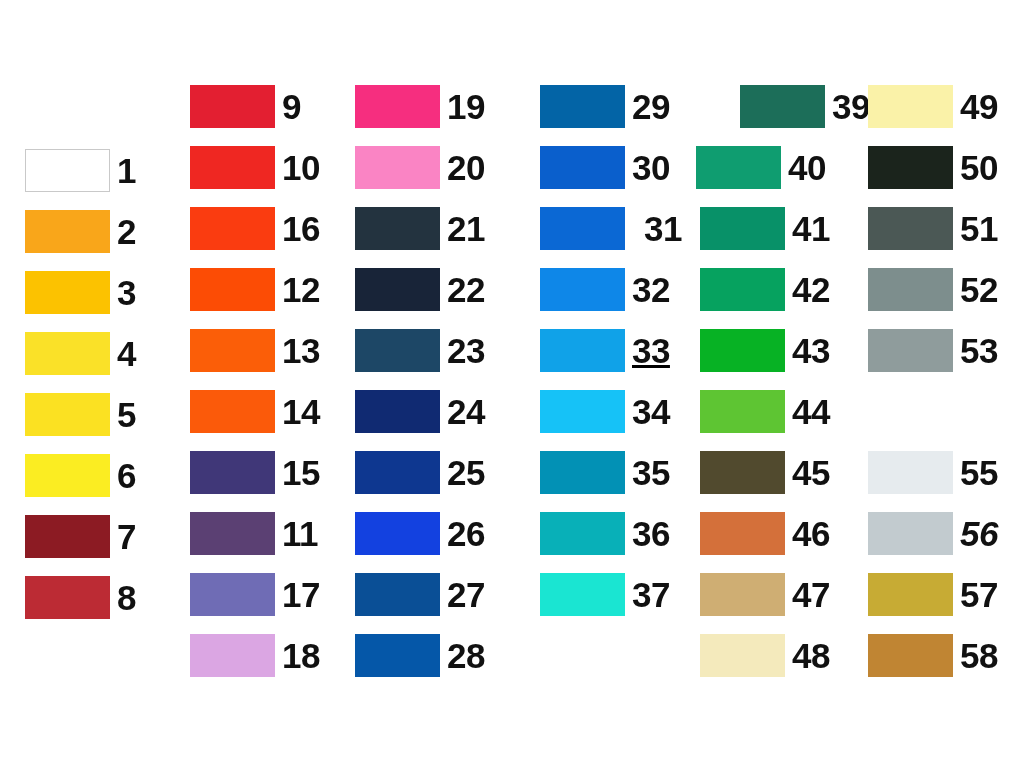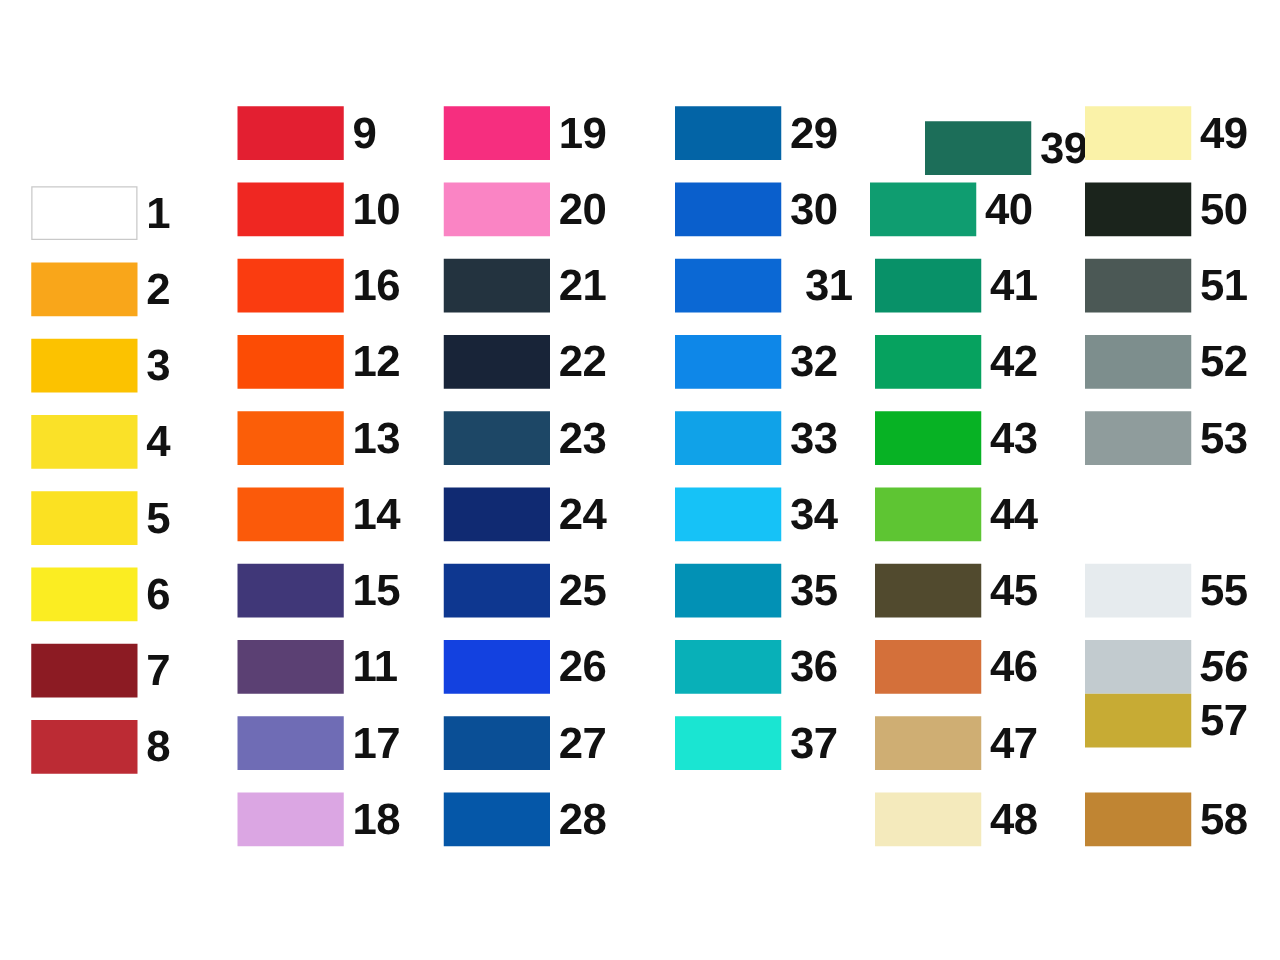--- a/index.html
+++ b/index.html
@@ -171,41 +171,41 @@
       <div class="swatch-label">30</div>
     </div>
     <div class="swatch-entry" style="left: 540px; top: 207px; gap: 12px;">
       <div class="swatch-chip" title="#0b68d4" style="width: 85px; height: 43px; background: rgb(11, 104, 212);"></div>
       <div class="swatch-label">31</div>
     </div>
     <div class="swatch-entry" style="left: 540px; top: 268px;">
       <div class="swatch-chip" title="#0e87e8" style="width: 85px; height: 43px; background: rgb(14, 135, 232);"></div>
       <div class="swatch-label">32</div>
     </div>
-    <div class="swatch-entry" style="left: 540px; top: 329px;">
+    <div class="swatch-entry" style="left: 540px; top: 329px; text-decoration: underline;">
       <div class="swatch-chip" title="#10a2e8" style="width: 85px; height: 43px; background: rgb(16, 162, 232);"></div>
       <div class="swatch-label">33</div>
     </div>
     <div class="swatch-entry" style="left: 540px; top: 390px;">
       <div class="swatch-chip" title="#16c2f7" style="width: 85px; height: 43px; background: rgb(22, 194, 247);"></div>
       <div class="swatch-label">34</div>
     </div>
     <div class="swatch-entry" style="left: 540px; top: 451px;">
       <div class="swatch-chip" title="#0291b5" style="width: 85px; height: 43px; background: rgb(2, 145, 181);"></div>
       <div class="swatch-label">35</div>
     </div>
     <div class="swatch-entry" style="left: 540px; top: 512px;">
       <div class="swatch-chip" title="#08b0b8" style="width: 85px; height: 43px; background: rgb(8, 176, 184);"></div>
       <div class="swatch-label">36</div>
     </div>
     <div class="swatch-entry" style="left: 540px; top: 573px;">
       <div class="swatch-chip" title="#1ae5d2" style="width: 85px; height: 43px; background: rgb(26, 229, 210);"></div>
       <div class="swatch-label">37</div>
     </div>
-    <div class="swatch-entry" style="left: 700px; top: 97px; padding-left: 40px;">
+    <div class="swatch-entry" style="left: 700px; top: 85px; padding-left: 40px;">
       <div class="swatch-chip" title="#1c6e59" style="width: 85px; height: 43px; background: rgb(28, 110, 89);"></div>
       <div class="swatch-label">39</div>
     </div>
     <div class="swatch-entry" style="left: 696px; top: 146px; align-items: center;">
       <div class="swatch-chip" title="#0f9d70" style="width: 85px; height: 43px; background: rgb(15, 157, 112);"></div>
       <div class="swatch-label">40</div>
     </div>
     <div class="swatch-entry" style="left: 700px; top: 207px;">
       <div class="swatch-chip" title="#089168" style="width: 85px; height: 43px; background: rgb(8, 145, 104);"></div>
       <div class="swatch-label">41</div>
@@ -259,21 +259,21 @@
       <div class="swatch-label">53</div>
     </div>
     <div class="swatch-entry" style="left: 868px; top: 451px;">
       <div class="swatch-chip" title="#e6ebee" style="width: 85px; height: 43px; background: rgb(230, 235, 238);"></div>
       <div class="swatch-label">55</div>
     </div>
     <div class="swatch-entry" style="left: 868px; top: 512px; font-style: italic;">
       <div class="swatch-chip" title="#c2cbcf" style="width: 85px; height: 43px; background: rgb(194, 203, 207);"></div>
       <div class="swatch-label">56</div>
     </div>
-    <div class="swatch-entry" style="left: 868px; top: 555px;">
+    <div class="swatch-entry" style="left: 868px; top: 573px;">
       <div class="swatch-chip" title="#c7ab34" style="width: 85px; height: 43px; background: rgb(199, 171, 52);"></div>
       <div class="swatch-label">57</div>
     </div>
     <div class="swatch-entry" style="left: 868px; top: 634px;">
       <div class="swatch-chip" title="#c08533" style="width: 85px; height: 43px; background: rgb(192, 133, 51);"></div>
       <div class="swatch-label">58</div>
     </div>
   </div>
 
 </body></html>

